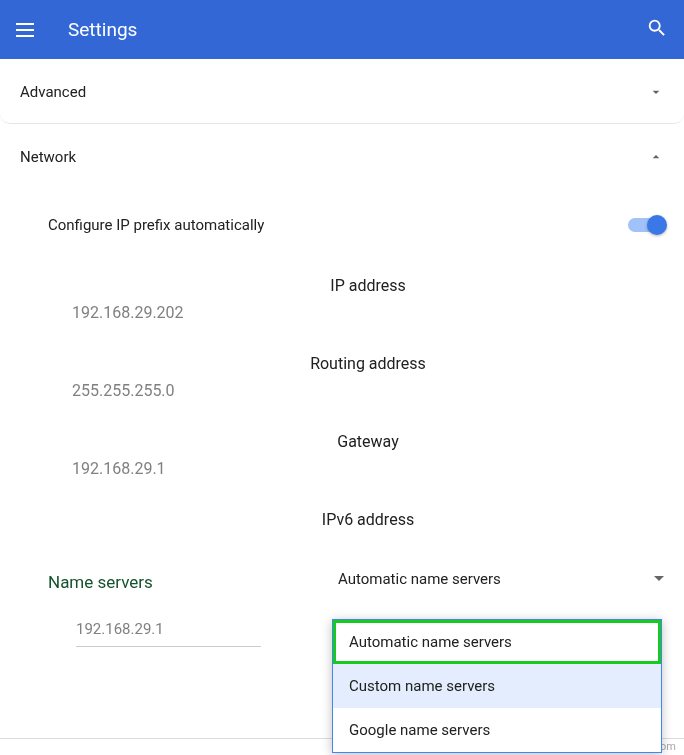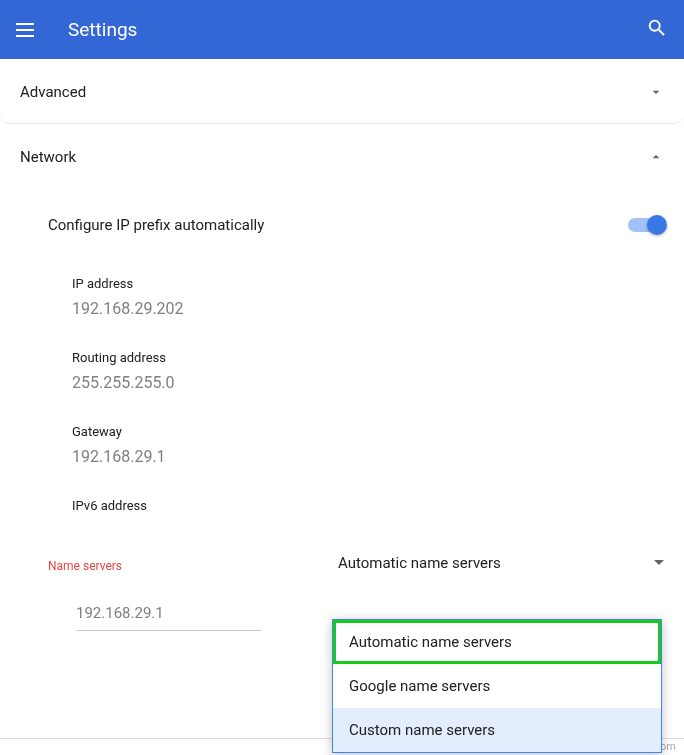--- a/index.html
+++ b/index.html
@@ -99,38 +99,39 @@
       width: 20px;
       height: 20px;
       background: #3b78e7;
       border-radius: 50%;
       box-shadow: 0 1px 3px rgba(0,0,0,0.3);
     }
     .field {
       padding: 16px 0 16px 52px;
     }
     .field-label {
-      font-size: 13px;
+      font-size: 16px;
       color: #212121;
       margin-bottom: 8px;
+      text-align: center;
     }
     .field-value {
       font-size: 16px;
       color: #808080;
     }
     .dropdown-row {
       display: flex;
       align-items: center;
       padding: 16px 0 10px 28px;
       position: relative;
     }
     .dropdown-label {
       flex: 0 0 290px;
-      font-size: 12px;
-      color: #ef4444;
+      font-size: 17px;
+      color: #14532d;
     }
     .dropdown {
       flex: 1;
       display: flex;
       align-items: center;
       cursor: pointer;
       padding-bottom: 6px;
     }
     .dropdown-value {
       flex: 1;
@@ -264,18 +265,18 @@
     </div>
   </div>
 
   <div class="ns-input-row">
     <input class="ns-input" readonly="" value="192.168.29.1" style="">
   </div>
 </div>
 
 <div class="dropdown-menu">
   <div class="dropdown-item boxed">Automatic name servers</div>
+  <div class="dropdown-item highlighted">Custom name servers</div>
   <div class="dropdown-item">Google name servers</div>
-  <div class="dropdown-item highlighted">Custom name servers</div>
 </div>
 
 <div class="bottom-line"></div>
 <div class="watermark">wsxdn.com</div>
 
 </body></html>

